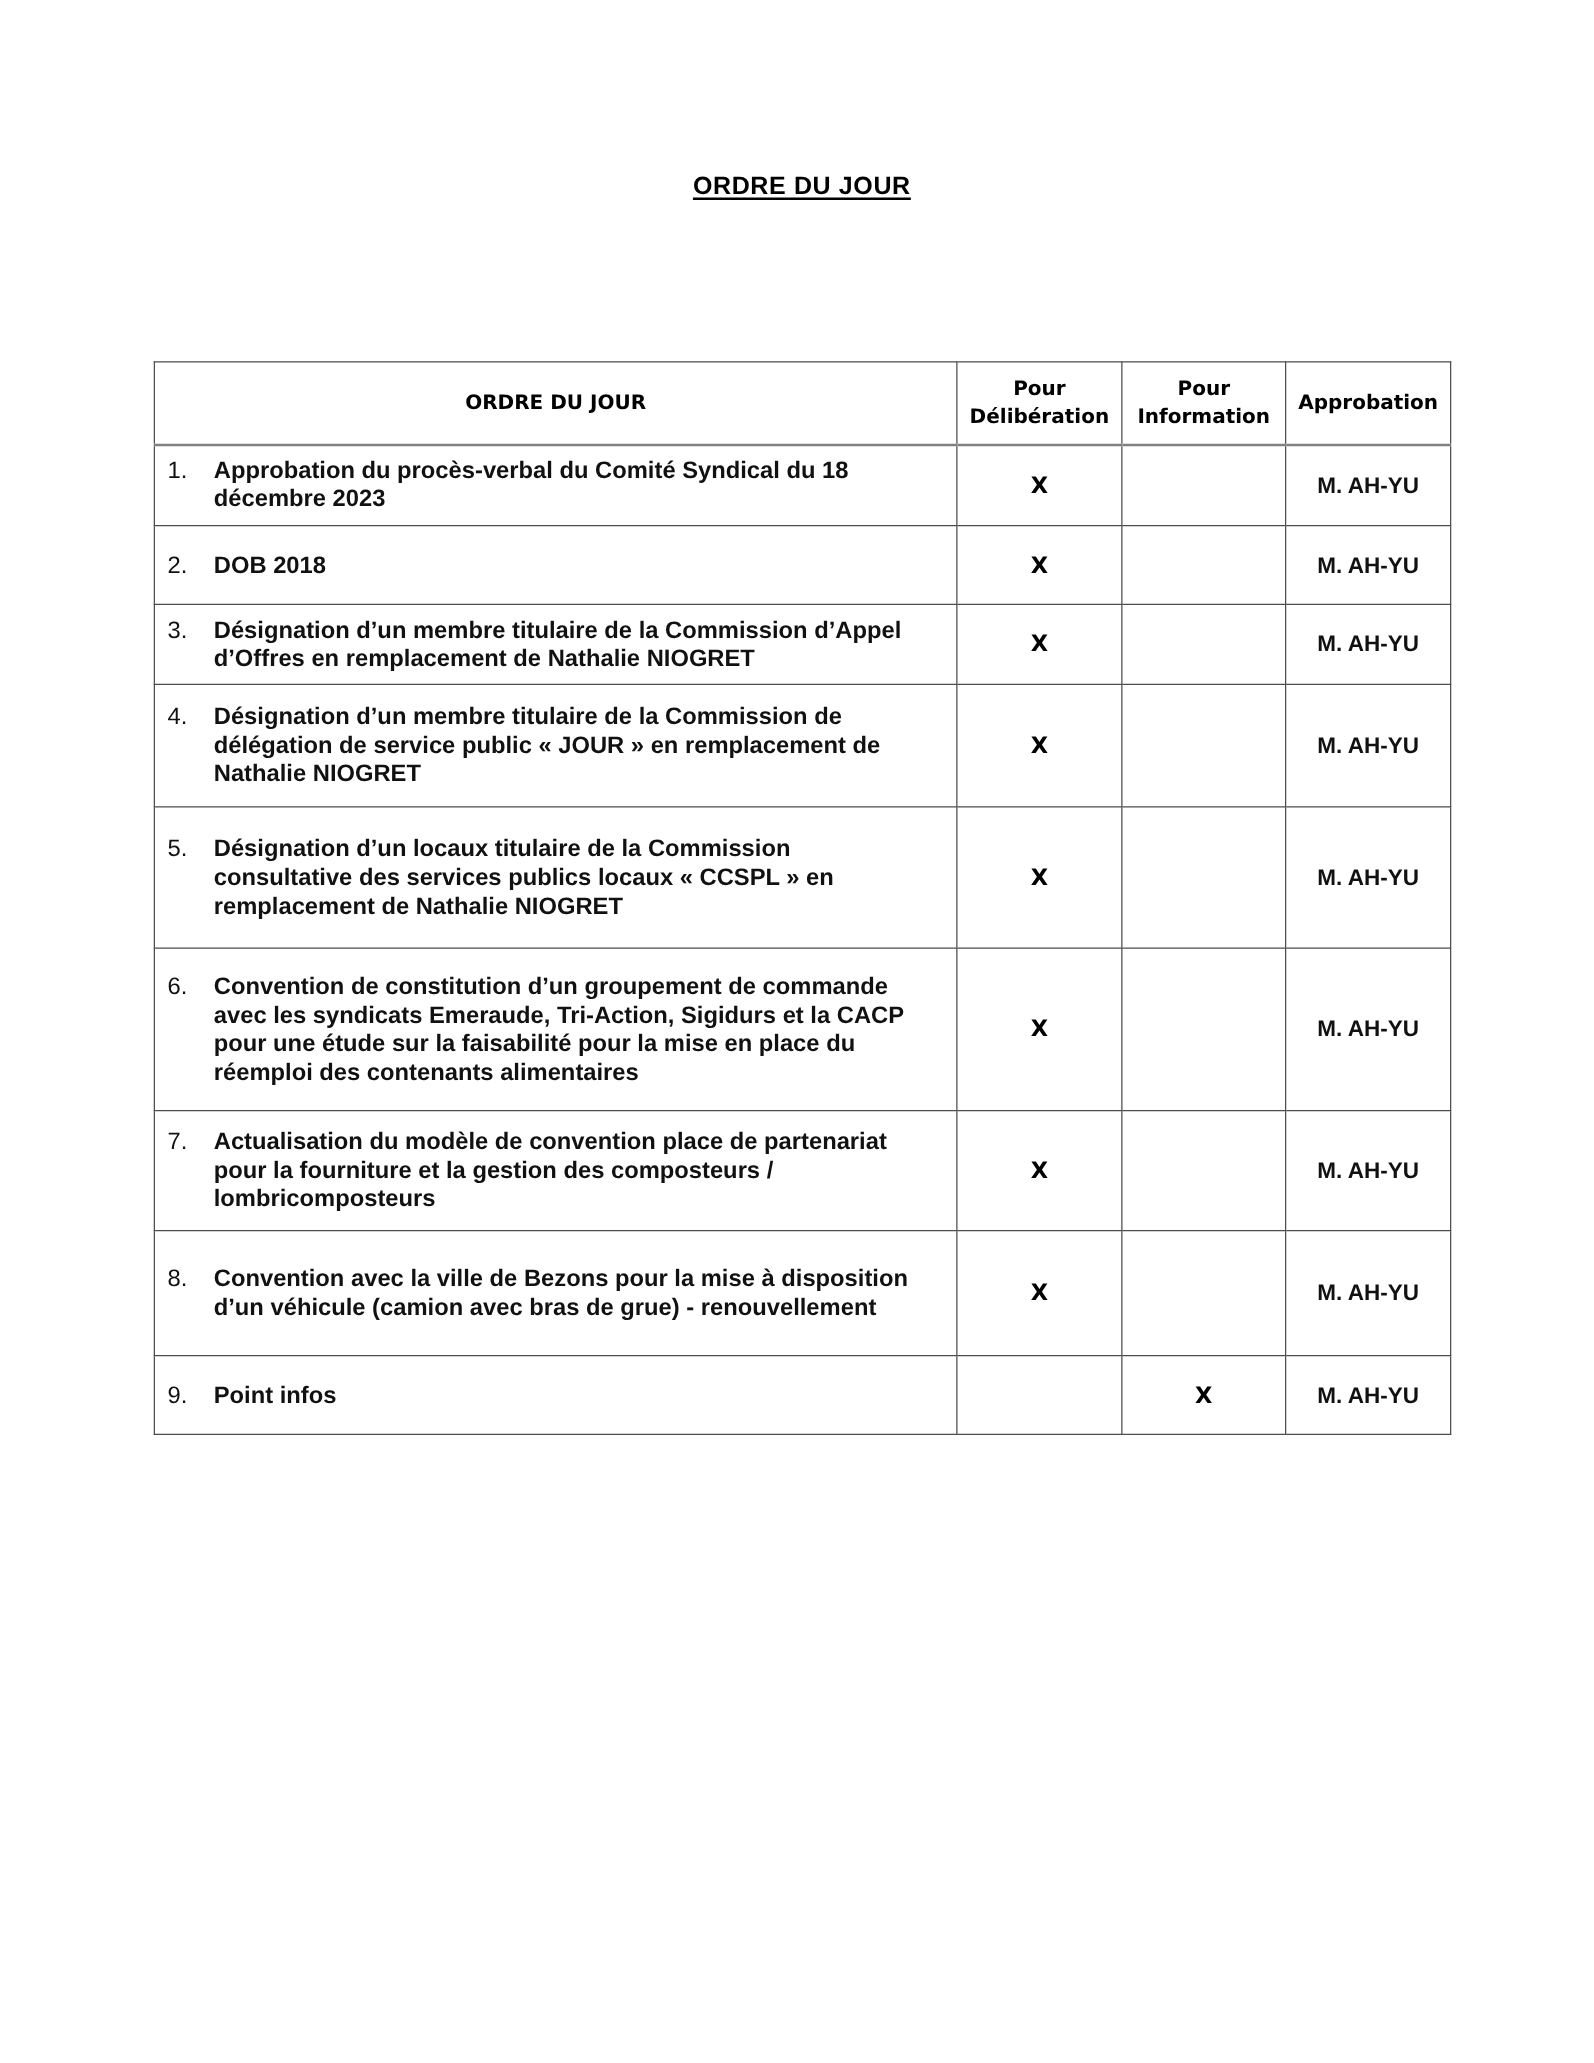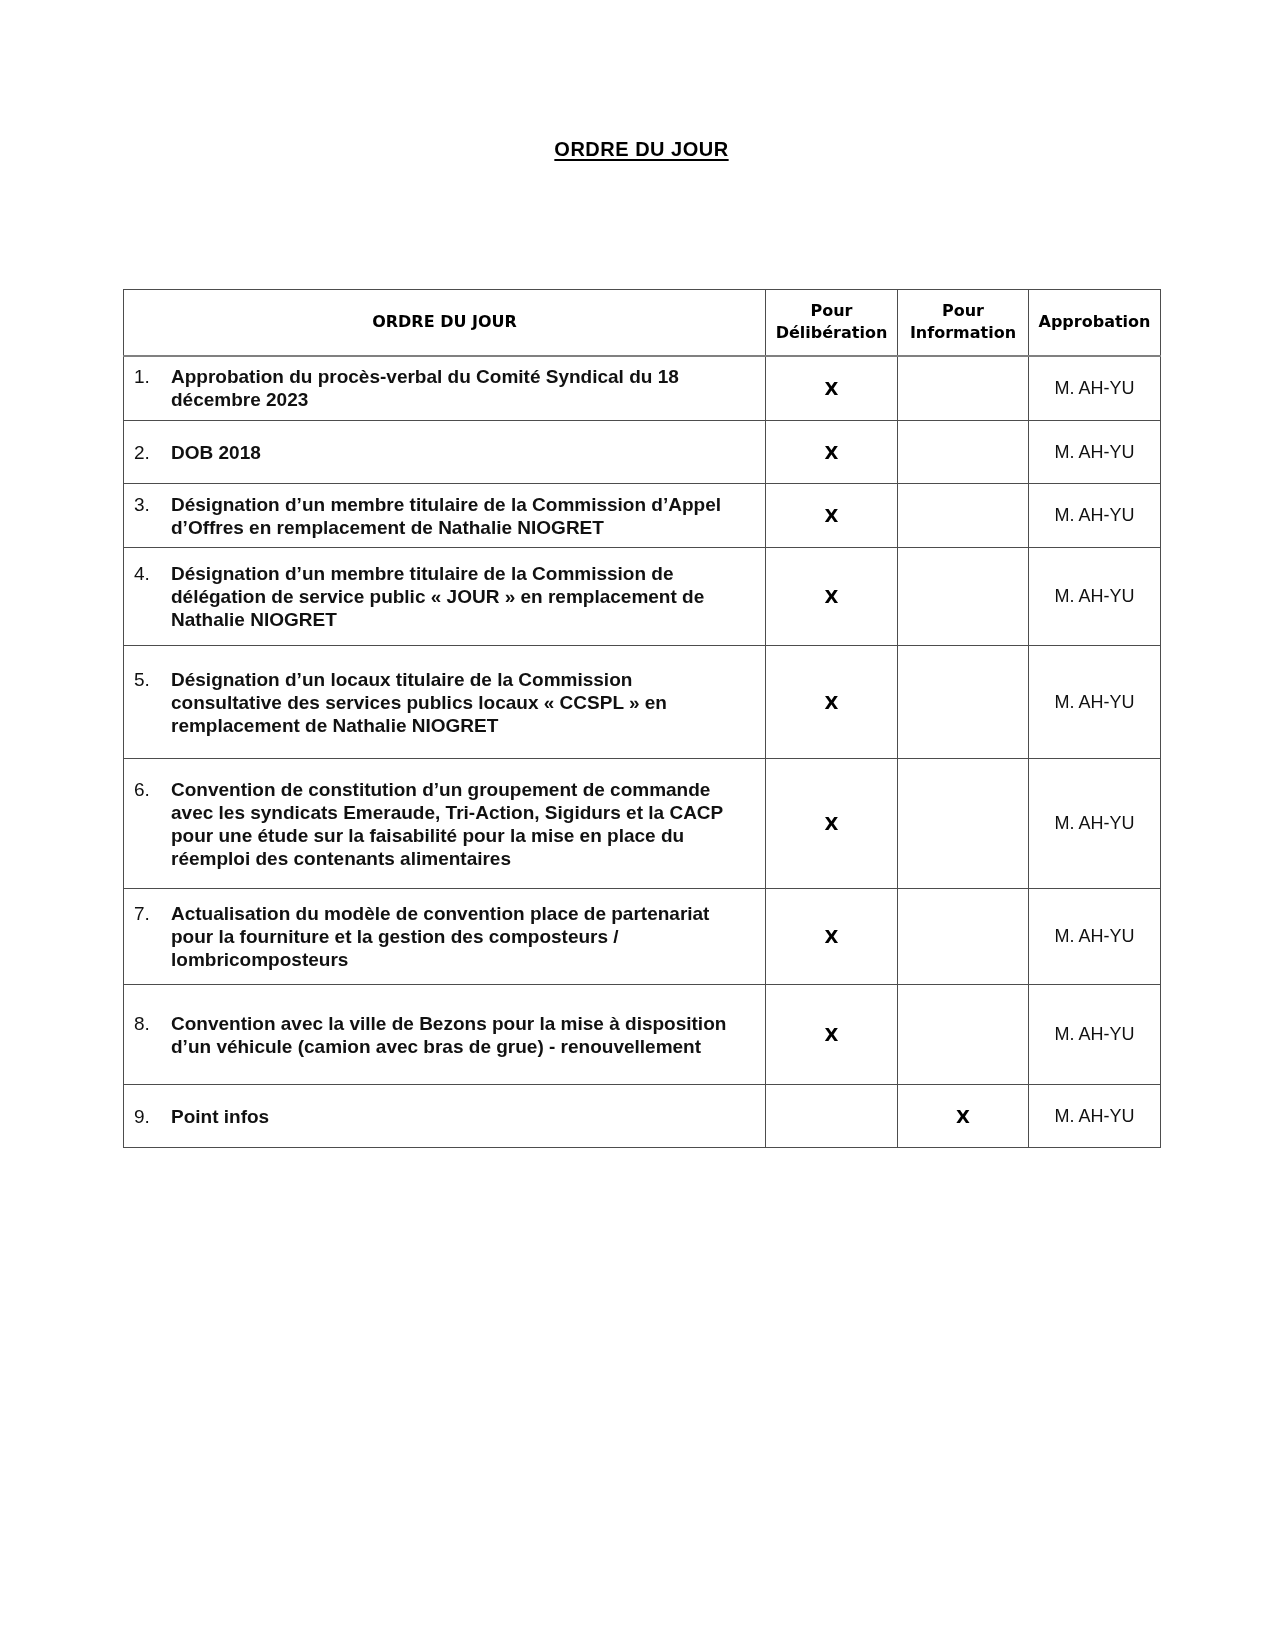--- a/index.html
+++ b/index.html
@@ -103,20 +103,21 @@
     text-align: center;
     font-family: "DejaVu Sans", "Liberation Sans", sans-serif;
     font-size: 18px;
     font-weight: bold;
     color: #000000;
   }
   td.cell-intervenant {
     text-align: center;
     font-size: 18px;
     color: #111111;
+    font-weight: bold;
   }
 </style>
 </head>
 <body>
 
 <div class="page">
 
   <div class="doc-title">ORDRE DU JOUR</div>
 
   <table class="agenda">

